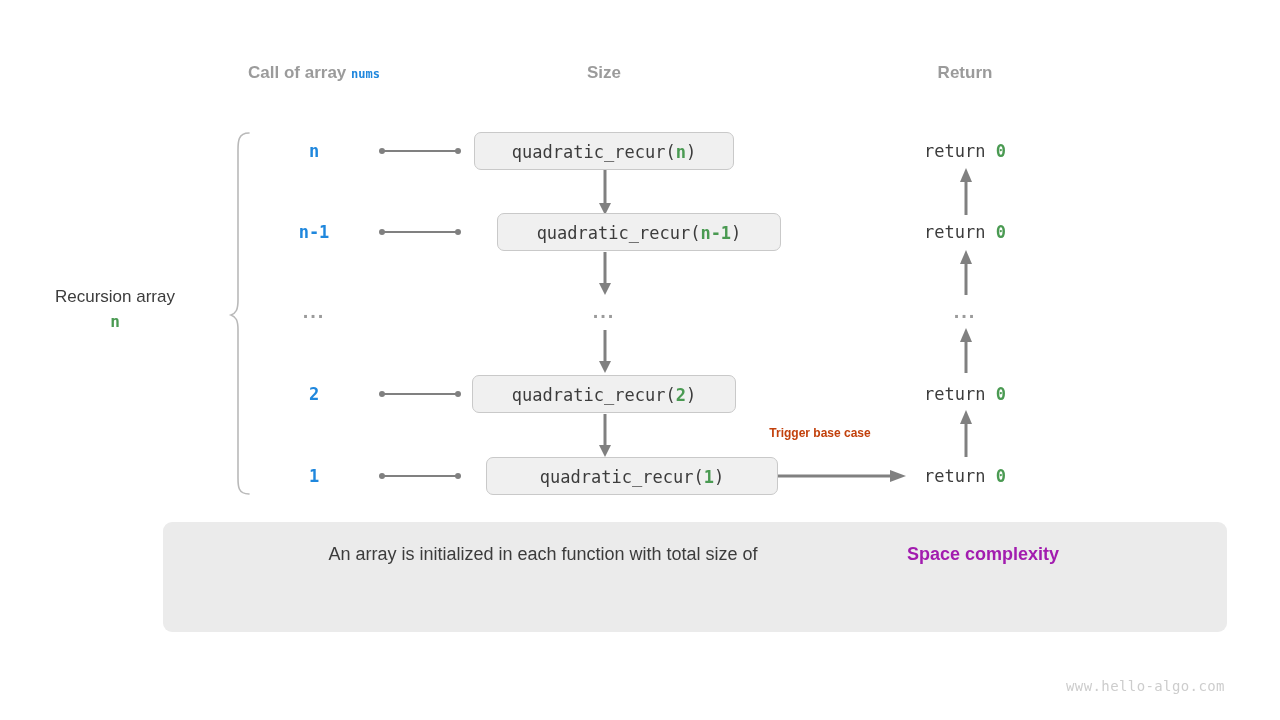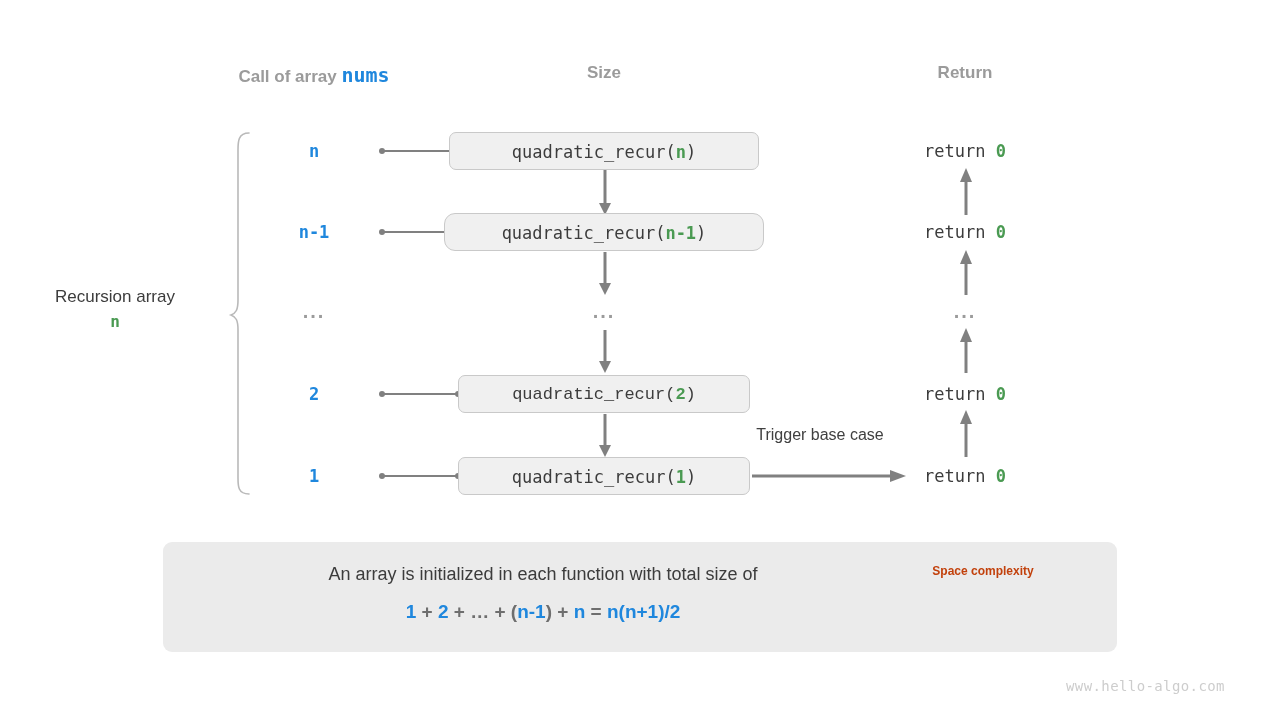--- a/index.html
+++ b/index.html
@@ -23,21 +23,21 @@
 
   
   .col-header {
     font-size: 17px;
     font-weight: bold;
     color: #9b9b9b;
     white-space: nowrap;
     text-align: center;
     transform: translateX(-50%);
   }
-  .col-header .hl-blue { color: #1f87dd; font-family: "DejaVu Sans Mono", monospace; font-size: 20px; }
+  .col-header .hl-blue { color: #1f87dd; font-family: "DejaVu Sans Mono", monospace; font-size: 12px; }
 
   
   .depth-label {
     font-size: 17px;
     color: #3c3c3c;
     text-align: center;
     line-height: 1.45;
     white-space: nowrap;
     transform: translateX(-50%);
   }
@@ -92,23 +92,23 @@
     font-family: "DejaVu Sans Mono", monospace;
     font-size: 17px;
     color: #3c3c3c;
     white-space: nowrap;
     transform: translate(-50%, -50%);
   }
   .return-text .zero { color: #4a9a52; font-weight: bold; }
 
   
   .trigger-note {
-    font-size: 16px;
-    font-weight: normal;
-    color: #404040;
+    font-size: 12px;
+    font-weight: bold;
+    color: #c2410c;
     white-space: nowrap;
     transform: translateX(-50%);
   }
 
   
   .summary-panel {
     background: #ebebeb;
     border-radius: 9px;
   }
   .summary-left {
@@ -123,23 +123,23 @@
     font-size: 19px;
     font-weight: bold;
     color: #7a7a7a;
     white-space: nowrap;
     font-family: "Liberation Sans", sans-serif;
   }
   .summary-formula .b { color: #1f87dd; }
   .summary-formula .op { color: #6e6e6e; font-weight: bold; }
   .summary-right { text-align: center; }
   .sc-title {
-    font-size: 12px;
-    font-weight: bold;
-    color: #c2410c;
+    font-size: 18px;
+    font-weight: bold;
+    color: #a21caf;
     white-space: nowrap;
   }
   .sc-value {
     font-size: 19px;
     font-weight: bold;
     color: #ef5b15;
     white-space: nowrap;
     margin-top: 9px;
   }
   .sc-value .mono { font-family: "DejaVu Sans Mono", monospace; }
@@ -245,83 +245,70 @@
 
   <div class="abs col-header" style="left:965px; top:63px;">Return</div>
 
   <div class="abs depth-label" style="left:115px; top:285px;">
     <span>Recursion array</span>
     <span class="depth-n">n</span>
   </div>
 
   <div class="abs size-label" style="left:314px; top:151px;">n</div>
 
-  <div class="abs call-box" style="left:604px; top:151px; width:310px;">
+  <div class="abs call-box" style="left:604px; top:151px; width:260px;">
     <span>quadratic_recur(</span><span class="arg">n</span><span>)</span>
   </div>
 
   <div class="abs return-text" style="left:965px; top:151px;">
     <span>return </span><span class="zero">0</span>
   </div>
 
   <div class="abs size-label" style="left:314px; top:232px;">n-1</div>
 
-  <div class="abs call-box" style="left:604px; top:232px; width:320px;border-radius:11px;">
+  <div class="abs call-box" style="left:639px; top:232px; width:284px;">
     <span>quadratic_recur(</span><span class="arg">n-1</span><span>)</span>
   </div>
 
   <div class="abs return-text" style="left:965px; top:232px;">
     <span>return </span><span class="zero">0</span>
   </div>
 
   <div class="abs dots-label" style="left:314px; top:311px;">...</div>
 
   <div class="abs dots-label" style="left:604px; top:311px;">...</div>
 
   <div class="abs dots-label" style="left:965px; top:311px;">...</div>
 
   <div class="abs size-label" style="left:314px; top:394px;">2</div>
 
-  <div class="abs call-box" style="left:604px; top:394px; width:292px;font-family:Liberation Mono, monospace;">
+  <div class="abs call-box" style="left:604px; top:394px; width:264px;">
     <span>quadratic_recur(</span><span class="arg">2</span><span>)</span>
   </div>
 
   <div class="abs return-text" style="left:965px; top:394px;">
     <span>return </span><span class="zero">0</span>
   </div>
 
   <div class="abs size-label" style="left:314px; top:476px;">1</div>
 
-  <div class="abs call-box" style="left:604px; top:476px; width:292px;">
+  <div class="abs call-box" style="left:632px; top:476px; width:292px;">
     <span>quadratic_recur(</span><span class="arg">1</span><span>)</span>
   </div>
 
   <div class="abs return-text" style="left:965px; top:476px;">
     <span>return </span><span class="zero">0</span>
   </div>
 
   <div class="abs trigger-note" style="left:820px; top:426px;">Trigger base case</div>
 
-  <div class="abs summary-panel" style="left:163px; top:542px; width:954px; height:110px;">
+  <div class="abs summary-panel" style="left:163px; top:522px; width:1064px; height:110px;">
 
     <div class="abs summary-left" style="left:55px; top:22px; width:650px;">
       <div class="summary-line1">An array is initialized in each function with total size of</div>
-      <div class="summary-formula" style="margin-top:16px;">
-        <span class="b">1</span>
-        <span class="op">+</span>
-        <span class="b">2</span>
-        <span class="op">+</span>
-        <span class="op">…</span>
-        <span class="op">+</span>
-        <span class="op">(</span><span class="b">n-1</span><span class="op">)</span>
-        <span class="op">+</span>
-        <span class="b">n</span>
-        <span class="op">=</span>
-        <span class="b">n(n+1)/2</span>
-      </div>
     </div>
 
     <div class="abs summary-right" style="left:705px; top:22px; width:230px;">
       <div class="sc-title">Space complexity</div>
     </div>
   </div>
 
   <div class="abs watermark" style="left:1066px; top:678px;">www.hello-algo.com</div>
 
 </div>

